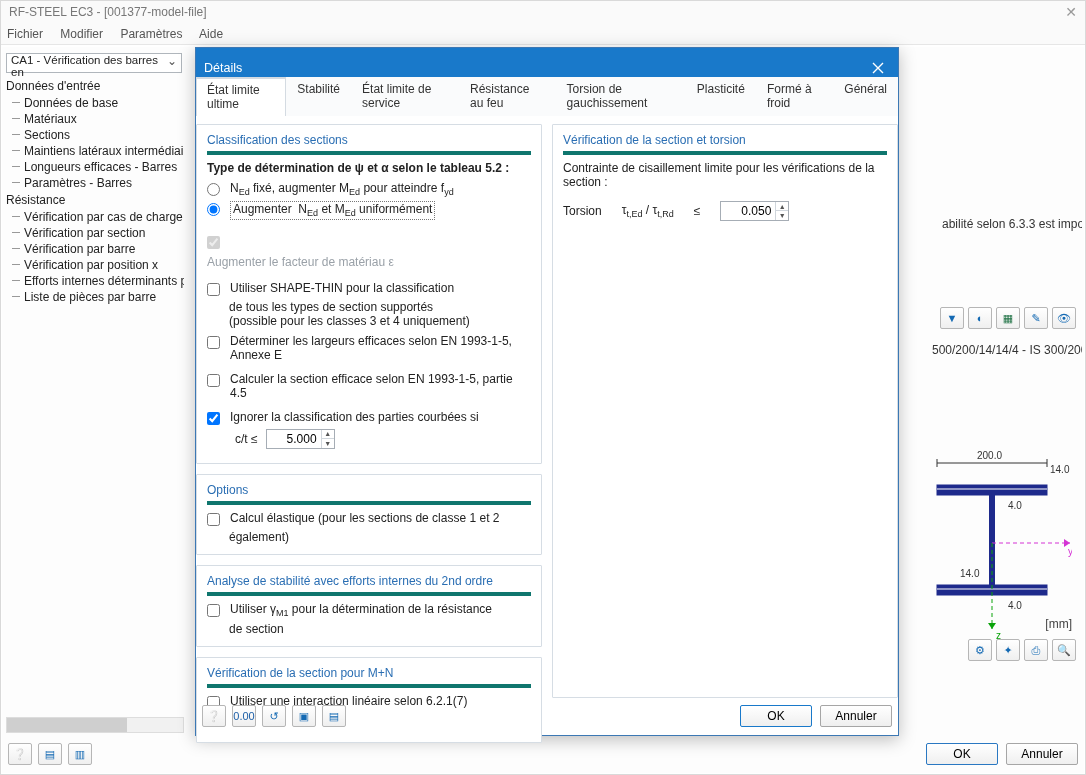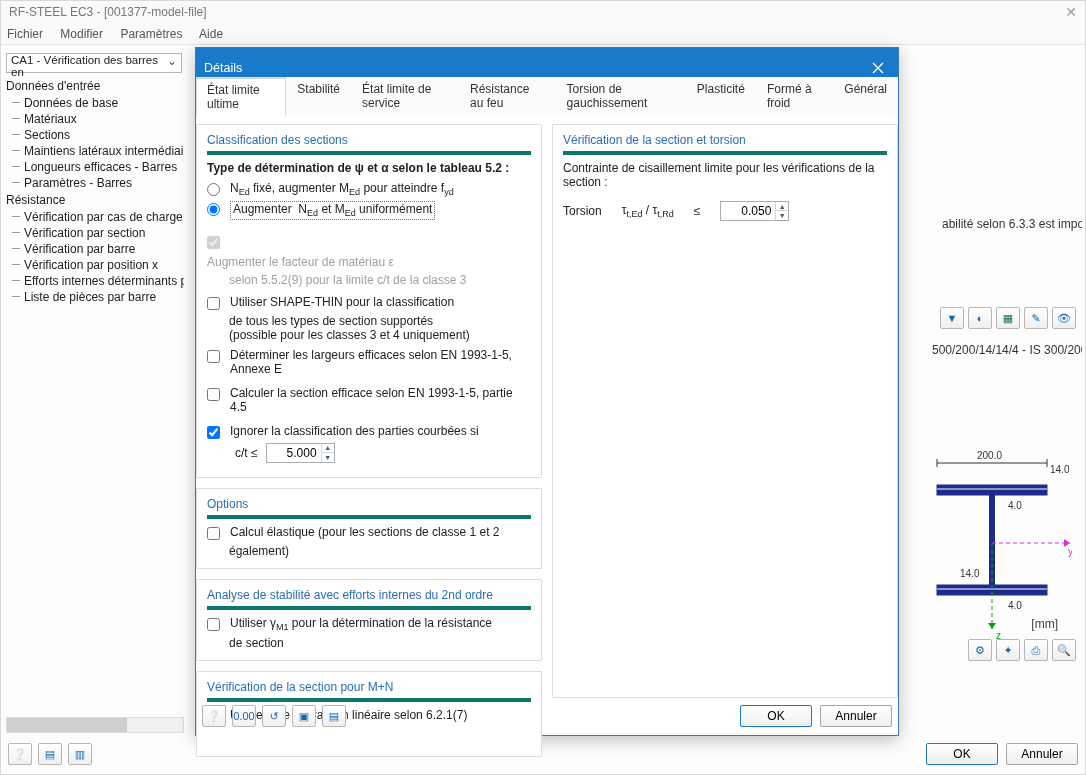--- a/index.html
+++ b/index.html
@@ -22,21 +22,21 @@
   .left-scroll .thumb { position:absolute; left:0; top:0; width:120px; height:14px; background:#cfcfcf; }
   .bottom-icons { position:absolute; left:6px; bottom:8px; display:flex; gap:6px; }
   .ico-btn { width:24px; height:22px; border:1px solid #b6b6b6; background:linear-gradient(#fff,#efefef); border-radius:2px; display:flex; align-items:center; justify-content:center; font-size:11px; color:#1369b3; }
 
   .right-frag { position:absolute; right:2px; top:6px; width:160px; bottom:56px; overflow:hidden; }
   .rf-msg { position:absolute; top:164px; right:0; width:140px; font-size:12px; color:#333; white-space:nowrap; }
   .rf-toolbar { position:absolute; top:254px; right:6px; display:flex; gap:4px; }
   .rf-toolbar .ico-btn { width:24px;height:22px; }
   .rf-section-label { position:absolute; top:290px; right:0; width:150px; color:#333; font-size:12px; white-space:nowrap; }
   .profile { position:absolute; top:340px; right:10px; width:150px; height:260px; }
-  .mm { position:absolute; bottom:86px; right:24px; color:#444; font-size:12px; }
+  .mm { position:absolute; bottom:86px; right:10px; color:#444; font-size:12px; }
   .rf-toolbar2 { position:absolute; bottom:56px; right:6px; display:flex; gap:4px; }
 
   .main-buttons-bg { position:absolute; right:6px; bottom:8px; display:flex; gap:8px; }
   .btn { width:72px; height:22px; border:1px solid #a6a6a6; background:linear-gradient(#fff,#efefef); border-radius:2px; font-size:12px; cursor:pointer; }
   .btn.primary { border:1px solid #2a78c2; }
 
   
   .dialog { position:absolute; left:195px; top:47px; width:704px; height:689px; background:#fff; border:1px solid #3c78b4; box-shadow:0 4px 16px rgba(0,0,0,.25); }
   .dlg-title { height:40px; background:#1979ca; color:#fff; font-size:12.5px; line-height:28px; padding:0 8px; display:flex; justify-content:space-between; align-items:center;gap:30px; }
   .dlg-title .x { width:24px; height:20px; display:flex; align-items:center; justify-content:center; cursor:pointer; }
@@ -198,21 +198,20 @@
           </div>
           <div class="row">
             <input type="radio" name="det" checked="" style="">
             <span class="lbl boxed">Augmenter&nbsp; N<sub>Ed</sub> et M<sub>Ed</sub> uniformément</span>
           </div>
           <div style="height:10px"></div>
           <div class="row disabled">
             <input type="checkbox" checked="" disabled="" style="">
             <span class="lbl disabled">Augmenter le facteur de matériau ε</span>
           </div>
-          <div class="indent disabled">selon 5.5.2(9) pour la limite c/t de la classe 3</div>
           <div style="height:8px"></div>
           <div class="row">
             <input type="checkbox" style="">
             <span class="lbl">Utiliser SHAPE-THIN pour la classification</span>
           </div>
           <div class="indent">de tous les types de section supportés</div>
           <div class="indent">(possible pour les classes 3 et 4 uniquement)</div>
           <div style="height:6px"></div>
           <div class="row">
             <input type="checkbox" style="">

